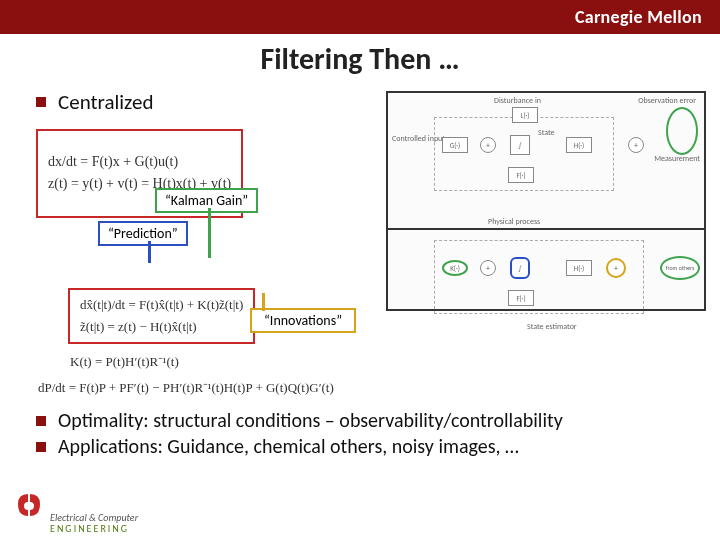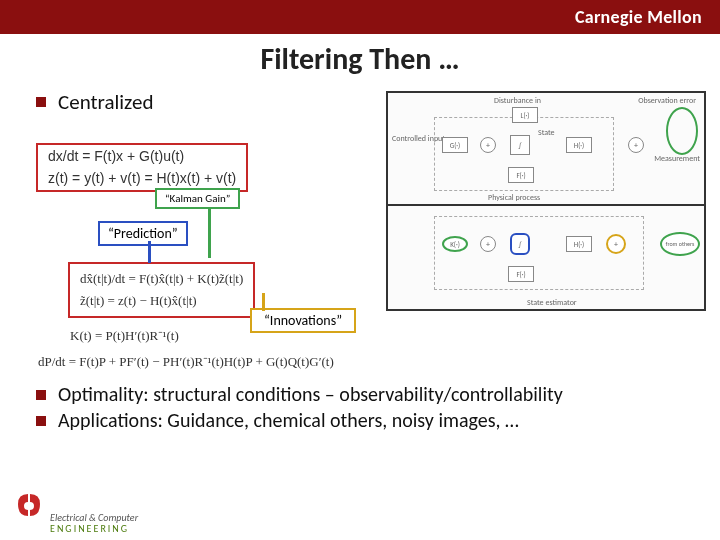--- a/index.html
+++ b/index.html
@@ -4,34 +4,34 @@
 <style>
   * { box-sizing: border-box; margin: 0; padding: 0; }
   body { width: 720px; height: 540px; font-family: Calibri, Arial, sans-serif; background: #fff; position: relative; overflow: hidden; }
   .header { background: #8a0f0f; height: 34px; display: flex; justify-content: flex-end; align-items: center; padding-right: 18px; }
   .header-text { color: #fff; font-weight: bold; font-size: 18px; letter-spacing: 0.3px; }
   .title { font-size: 30px; font-weight: bold; color: #222; padding: 6px 14px 6px 14px; text-align: center; }
   .content { position: relative; padding: 6px 14px 0 14px; }
   .bullet-row { display: flex; align-items: flex-start; margin-bottom: 6px; }
   .sq { width: 10px; height: 10px; background: #8a0f0f; flex: none; margin-top: 8px; margin-right: 12px; margin-left: 22px; }
   .bullet-text { font-size: 21px; color: #111; }
-  .eqbox { border: 2px solid #c62828; padding: 0 10px; display: inline-block; margin-left: 22px; margin-top: 22px; font-family: Liberation Sans, sans-serif; font-size: 14px; line-height: 1.6; color: #333; }
+  .eqbox { border: 2px solid #c62828; padding: 20px 10px; display: inline-block; margin-left: 22px; margin-top: 8px; font-family: Liberation Serif, serif; font-size: 14px; line-height: 1.6; color: #333; }
   .eqbox2 { border: 2px solid #c62828; padding: 4px 10px; display: inline-block; margin-left: 54px; margin-top: 6px; font-family: 'Times New Roman', serif; font-size: 13px; line-height: 1.7; color: #333; }
-  .label-kg { position: absolute; left: 155px; top: 105px; border: 2px solid #3fa34d; background: #fff; padding: 2px 8px; font-size: 11px; }
+  .label-kg { position: absolute; left: 155px; top: 105px; border: 2px solid #3fa34d; background: #fff; padding: 2px 8px; font-size: 14px; }
   .label-pred { position: absolute; left: 98px; top: 138px; border: 2px solid #2a4fc1; background: #fff; padding: 2px 8px; font-size: 14px; }
   .label-innov { position: absolute; left: 250px; top: 225px; border: 2px solid #d6a419; background: #fff; padding: 2px 12px; font-size: 14px; }
   .arrow-green { position: absolute; left: 208px; top: 125px; width: 15px; height: 50px; border-left: 3px solid #3fa34d; }
   .arrow-blue { position: absolute; left: 148px; top: 158px; width: 3px; height: 22px; background: #2a4fc1; }
   .arrow-yellow { position: absolute; left: 262px; top: 210px; width: 3px; height: 18px; background: #d6a419; }
   .eq-plain { font-family: 'Times New Roman', serif; font-size: 13px; margin-left: 56px; margin-top: 8px; color: #333; }
   .list2 { margin-top: 12px; }
   .list2 .bullet-row { margin-bottom: 2px; }
   .list2 .bullet-text { font-size: 20px; }
   .diagram { position: absolute; right: 14px; top: 8px; width: 320px; height: 220px; border: 2px solid #333; background: #fbfbfb; font-size: 8px; color: #666; }
-  .diagram-top { border-bottom: 2px solid #333; height: 113px; position: relative; padding-left: 32px; }
+  .diagram-top { border-bottom: 2px solid #333; height: 137px; position: relative; padding-left: 32px; }
   .diagram-bot { height: 103px; position: relative; }
   .dashbox { border: 1.5px dashed #aaa; position: absolute; }
   .smallbox { border: 1.5px solid #888; position: absolute; background: #fff; font-size: 7px; display: flex; align-items: center; justify-content: center; }
   .circle { border: 1.5px solid #888; border-radius: 50%; position: absolute; background: #fff; font-size: 8px; display: flex; align-items: center; justify-content: center; }
   .el-green { border: 2.5px solid #3fa34d; border-radius: 50%; }
   .el-yellow { border: 2.5px solid #d6a419; border-radius: 50%; }
   .el-blue { border: 2.5px solid #2a4fc1; border-radius: 6px; }
   .footer-logo { position: absolute; bottom: 6px; left: 14px; display: flex; align-items: center; gap: 6px; }
   .logo-mark svg { display: block; }
   .logo-text { font-size: 10px; line-height: 1.05; color: #555; margin-top: 40px; }

